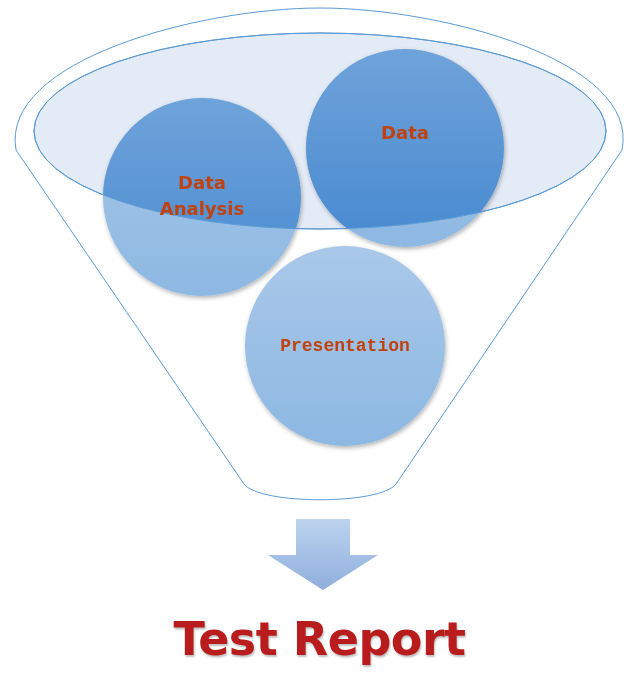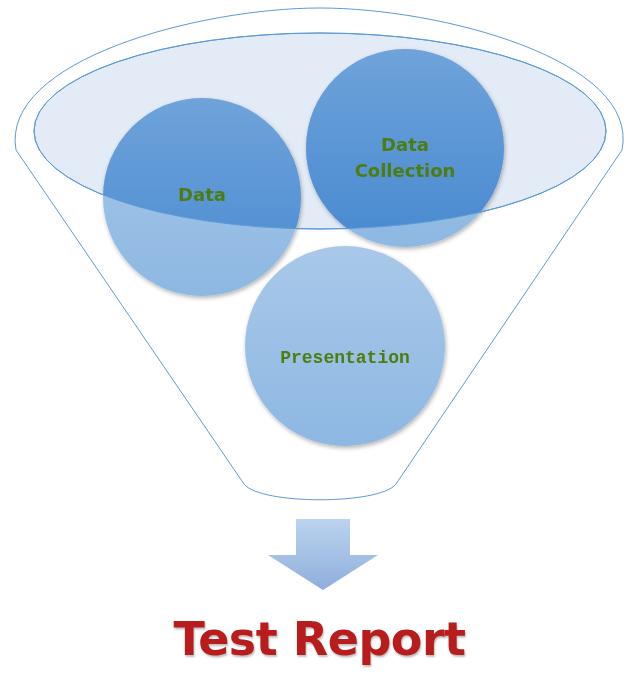--- a/index.html
+++ b/index.html
@@ -1,18 +1,18 @@
 <!DOCTYPE html>
 <html><head>
 <meta charset="utf-8">
 <style>
   html, body { margin:0; padding:0; background:#ffffff; }
   body { width:639px; height:680px; position:relative; overflow:hidden; font-family:"Liberation Sans", "DejaVu Sans", sans-serif; }
   svg.diagram { position:absolute; left:0; top:0; }
-  .lbl { position:absolute; color:#4d7c0f; font-weight:bold; text-align:center; font-family:"DejaVu Sans", "Liberation Sans", sans-serif; font-size:18px; line-height:26px;margin-top:12px; }
+  .lbl { position:absolute; color:#c2410c; font-weight:bold; text-align:center; font-family:"DejaVu Sans", "Liberation Sans", sans-serif; font-size:18px; line-height:26px; }
   .title { position:absolute; left:0; width:639px; top:612px; text-align:center; color:#b91c1c; font-weight:bold; font-size:46px; font-family:"DejaVu Sans", "Liberation Sans", sans-serif; letter-spacing:-0.5px; text-shadow:1px 2px 2px rgba(0,0,0,0.25); }
 </style>
 </head>
 <body>
 
 <svg class="diagram" width="639" height="680" viewBox="0 0 639 680">
   <defs>
     <linearGradient id="gDark" x1="0" y1="0" x2="0" y2="1">
       <stop offset="0" stop-color="#6fa3da"></stop>
       <stop offset="1" stop-color="#4789d0"></stop>
@@ -53,22 +53,22 @@
     <circle cx="405" cy="148" r="99" fill="url(#gDark)"></circle>
   </g>
 
   <ellipse cx="320" cy="131" rx="286" ry="98" fill="none" stroke="#5b9bd5" stroke-width="1"></ellipse>
 
   <path d="M 296 519 L 350 519 L 350 555 L 378 555 L 323 590 L 268 555 L 296 555 Z" fill="url(#gArrow)"></path>
 </svg>
 
 <div class="lbl" style="left:140px; top:170px; width:124px;">
   <div>Data</div>
+  <div>Analysis</div>
 </div>
 <div class="lbl" style="left:340px; top:120px; width:130px;">
   <div>Data</div>
-  <div>Collection</div>
 </div>
 <div class="lbl" style="left:265px; top:333px; width:160px;font-family:Liberation Mono, monospace;">
   <div>Presentation</div>
 </div>
 
 <div class="title">Test Report</div>
 
 </body></html>

